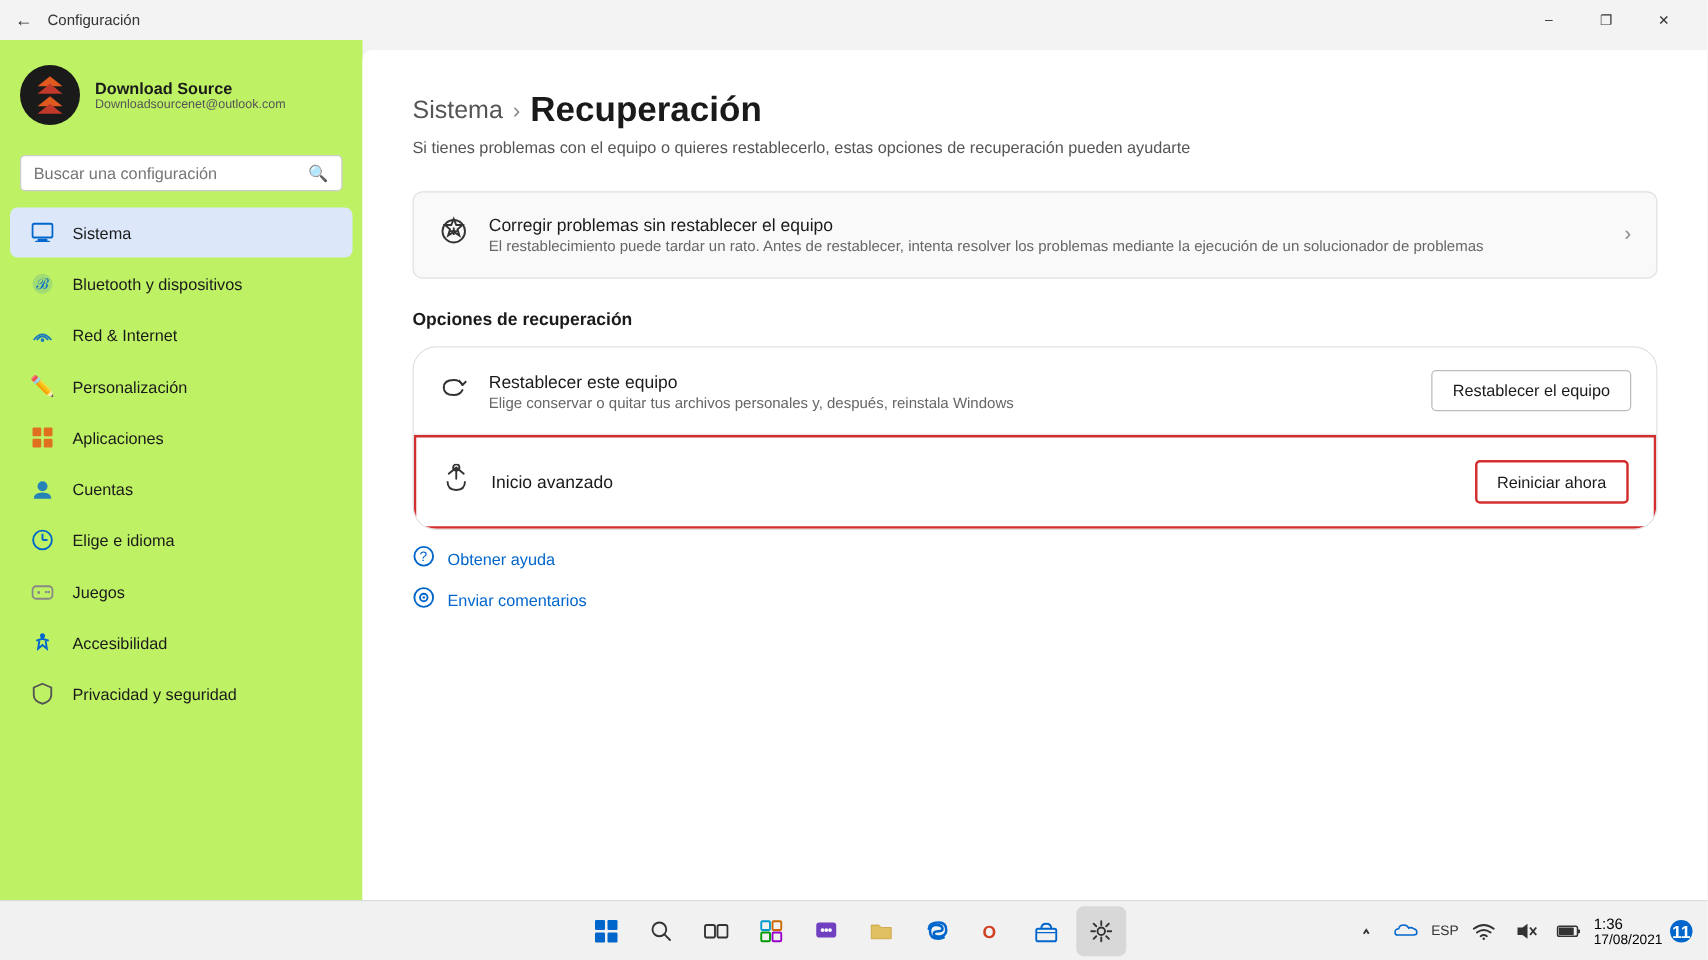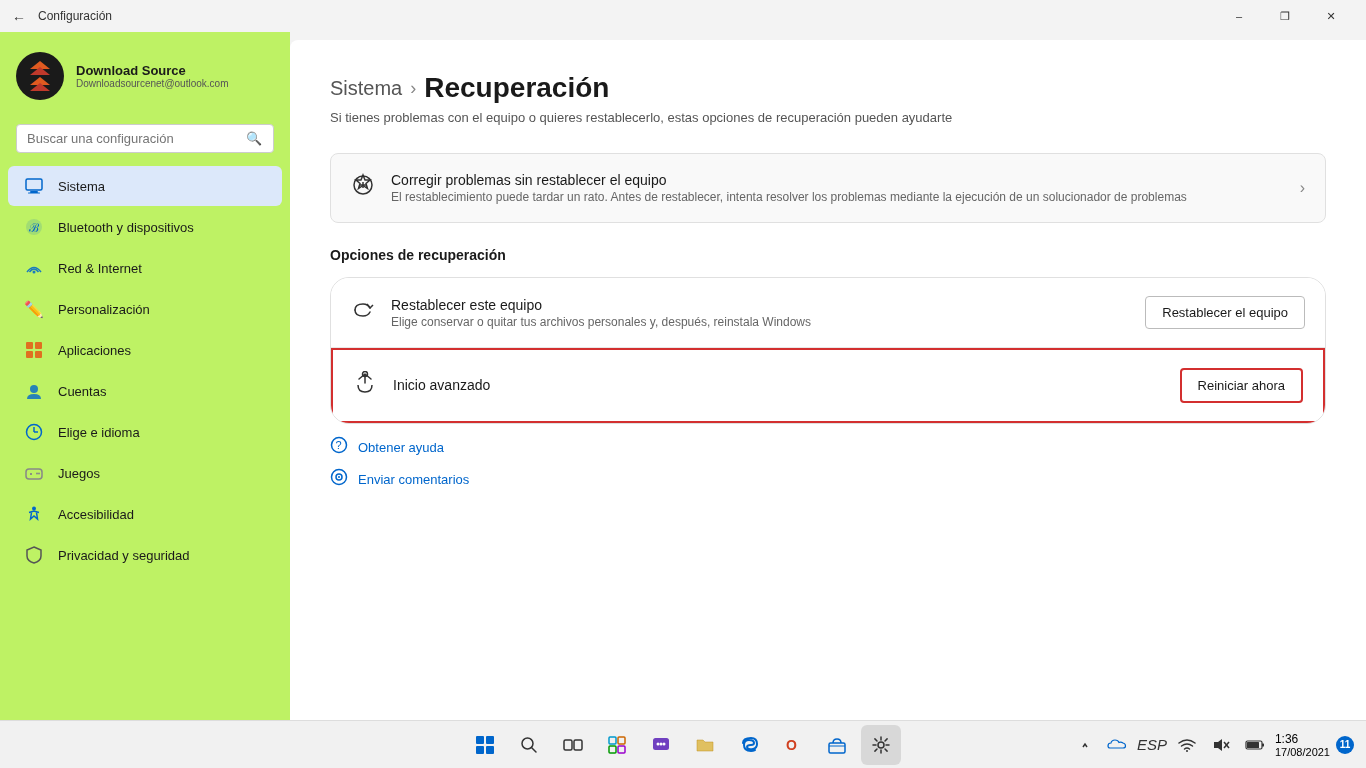--- a/index.html
+++ b/index.html
@@ -211,30 +211,30 @@
     .taskbar-center { display: flex; align-items: center; gap: 4px; position: absolute; left: 50%; transform: translateX(-50%); }
     .taskbar-icon {
       width: 40px; height: 40px;
       display: flex; align-items: center; justify-content: center;
       border-radius: 6px;
       cursor: pointer;
       font-size: 18px;
     }
     .taskbar-icon.active { background: rgba(0,0,0,0.1); }
     .system-tray { display: flex; align-items: center; gap: 6px; }
-    .tray-text { font-size: 15px; color: #333; font-style: italic; }
+    .tray-text { font-size: 11px; color: #333; }
     .tray-time { text-align: left; }
     .tray-time .time { font-size: 12px; font-weight: 500; }
     .tray-time .date { font-size: 11px; }
     .notification-badge {
       background: #0066cc;
       color: white;
       border-radius: 50%;
       width: 18px; height: 18px;
-      font-size: 10px;
+      font-size: 14px;
       display: flex; align-items: center; justify-content: center;
       font-weight: 600;
     }
 
     
     .win-logo {
       display: grid; grid-template-columns: 1fr 1fr; gap: 2px;
       width: 18px; height: 18px;
     }
     .win-square { background: #0066cc; border-radius: 1px; }

